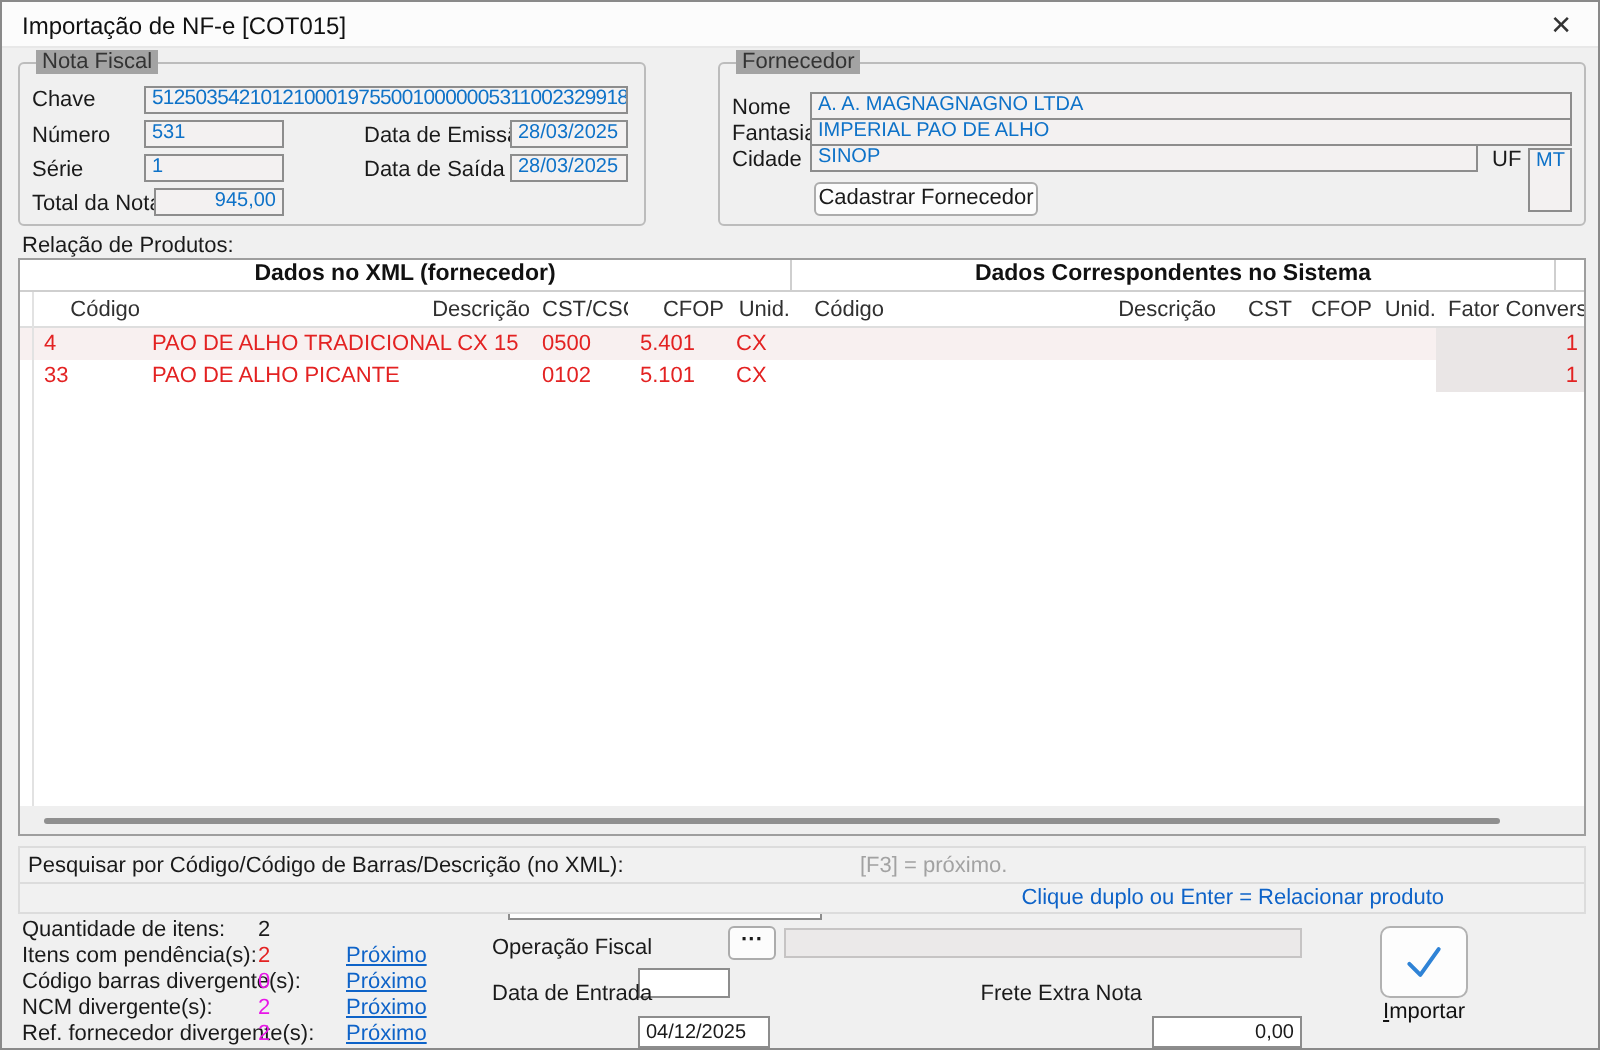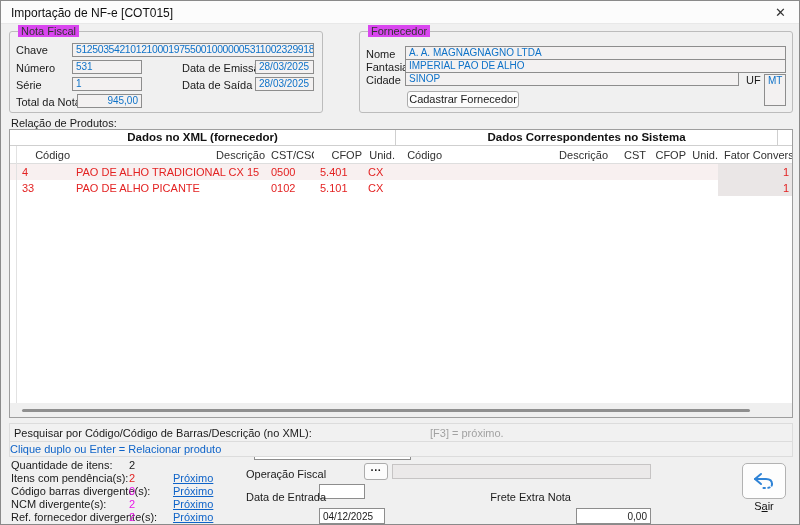--- a/index.html
+++ b/index.html
@@ -10,21 +10,21 @@
     font-size: 11px; color: #1a1a1a;
   }
   .titlebar {
     position: absolute; left: 0; top: 0; right: 0; height: 23px;
     background: #fcfcfc; border-bottom: 1px solid #e8e8e8;
   }
   .title { position: absolute; left: 10px; top: 5px; font-size: 12px; color: #111; }
   .close-x { position: absolute; right: 13px; top: 4px; font-size: 13px; color: #333; cursor: default; }
 
   .groupbox { position: absolute; border: 1px solid #bcbcbc; border-radius: 3px; }
-  .gb-label { position: absolute; top: -7px; left: 8px; background: #d946ef; padding: 0 3px; color: #333; }
+  .gb-label { position: absolute; top: -7px; left: 8px; background: #a3a3a3; padding: 0 3px; color: #333; }
 
   .lbl { position: absolute; white-space: nowrap; color: #1a1a1a; }
   .field {
     position: absolute; background: #f3f1f1; border: 1px solid #8d8d8d;
     color: #0e72c8; padding: 0 3px; line-height: 12px; font-size: 10px;
     white-space: nowrap; overflow: hidden;
   }
   .field.right { text-align: right; }
   .field.white { background: #fff; }
   input.field { outline: none; margin-top: 20px; }
@@ -59,21 +59,21 @@
   .c8 { left: 598px; width: 38px; }
   .c9 { left: 636px; width: 40px; }
   .c10 { left: 676px; width: 32px; }
   .c11 { left: 708px; width: 75px; }
   .indicator-line { position: absolute; left: 6px; top: 16px; width: 1px; height: 257px; background: #e2e2e2; }
   .hscroll { position: absolute; left: 0; top: 273px; width: 782px; height: 14px; background: #efefef; }
   .hscroll-thumb { position: absolute; left: 12px; top: 6px; width: 728px; height: 3px; background: #8f8f8f; border-radius: 2px; }
 
   
   .panel { position: absolute; left: 8px; width: 784px; background: #f1f1f1; border: 1px solid #dcdcdc; }
-  .hint-blue { color: #0e63c8; text-align: left; line-height: 14px; padding-right: 70px; }
+  .hint-blue { color: #0e63c8; text-align: right; line-height: 14px; padding-right: 70px; }
   .f3 { color: #a2a2a2; text-align: right; }
 
   
   .sum-row { position: absolute; left: 10px; height: 13px; }
   .sum-label { position: absolute; left: 0; white-space: nowrap; }
   .sum-value { position: absolute; left: 118px; width: 30px; }
   .sum-link { position: absolute; left: 162px; color: #0e63c8; text-decoration: underline; white-space: nowrap; cursor: pointer; }
 
   
   .act { position: absolute; width: 46px; text-align: center; cursor: default; }
@@ -214,24 +214,22 @@
   <input class="field white" style="left: 318px; top: 463px; width: 46px; height: 15px;" value="">
   <div class="btn" style="left:363px; top:462px; width:24px; height:17px; line-height:13px; font-weight:bold;"><span>···</span></div>
   <div class="field" style="left:391px; top:463px; width:259px; height:15px; background:#ebe9e9; border-color:#c6c4c4;"></div>
 
   <span class="lbl" style="left:245px; top:490px;">Data de Entrada</span>
   <input class="field white" style="left: 318px; top: 487px; width: 66px; height: 16px; color: rgb(26, 26, 26);" value="04/12/2025">
 
   <span class="lbl" style="left:460px; top:490px; width:110px; text-align:right;">Frete Extra Nota</span>
   <input class="field white right" style="left: 575px; top: 487px; width: 75px; height: 16px; color: rgb(26, 26, 26);" value="0,00">
 
-  <div class="act" style="left:740px; top:462px;">
+  <div class="act" style="left:688px; top:462px;">
     <div class="act-box">
-      <svg width="26" height="20" viewBox="0 0 26 20">
-        <path d="M10 3 L4 8 L10 13" fill="none" stroke="#2f83d6" stroke-width="2" stroke-linecap="round" stroke-linejoin="round"></path>
-        <path d="M4 8 H15 Q21 8 21 13" fill="none" stroke="#2f83d6" stroke-width="2" stroke-linecap="round"></path>
-        <path d="M21 13 Q21 17 15 17 H11" fill="none" stroke="#2f83d6" stroke-width="2" stroke-linecap="round" stroke-dasharray="1.5 3"></path>
+      <svg width="24" height="22" viewBox="0 0 24 24">
+        <path d="M4 13 L10 19 L20 5" fill="none" stroke="#2f83d6" stroke-width="2.2" stroke-linecap="round" stroke-linejoin="round"></path>
       </svg>
     </div>
-    <span class="act-label">S<u>a</u>ir</span>
+    <span class="act-label"><u>I</u>mportar</span>
   </div>
 
 </div>
 
 </body></html>

